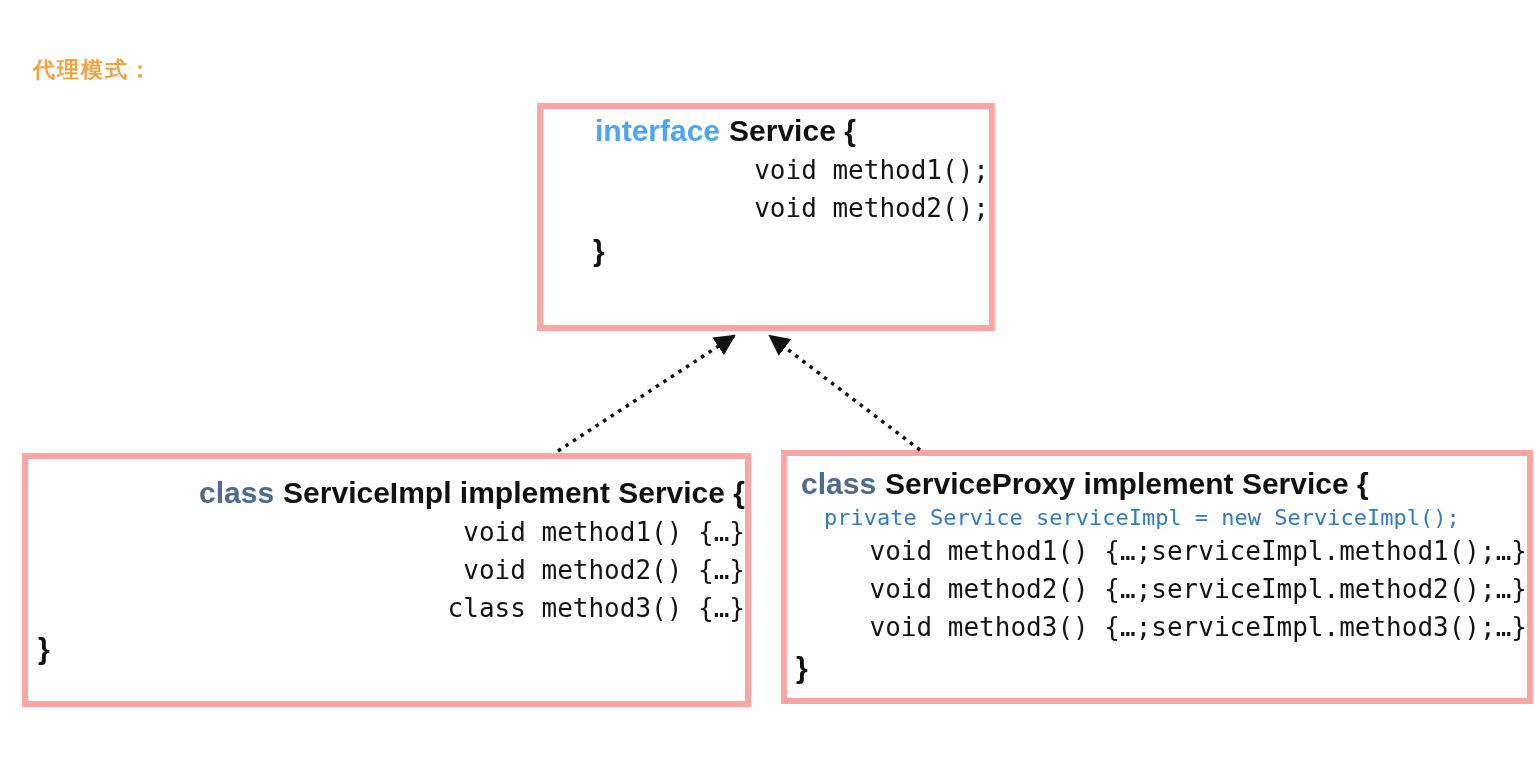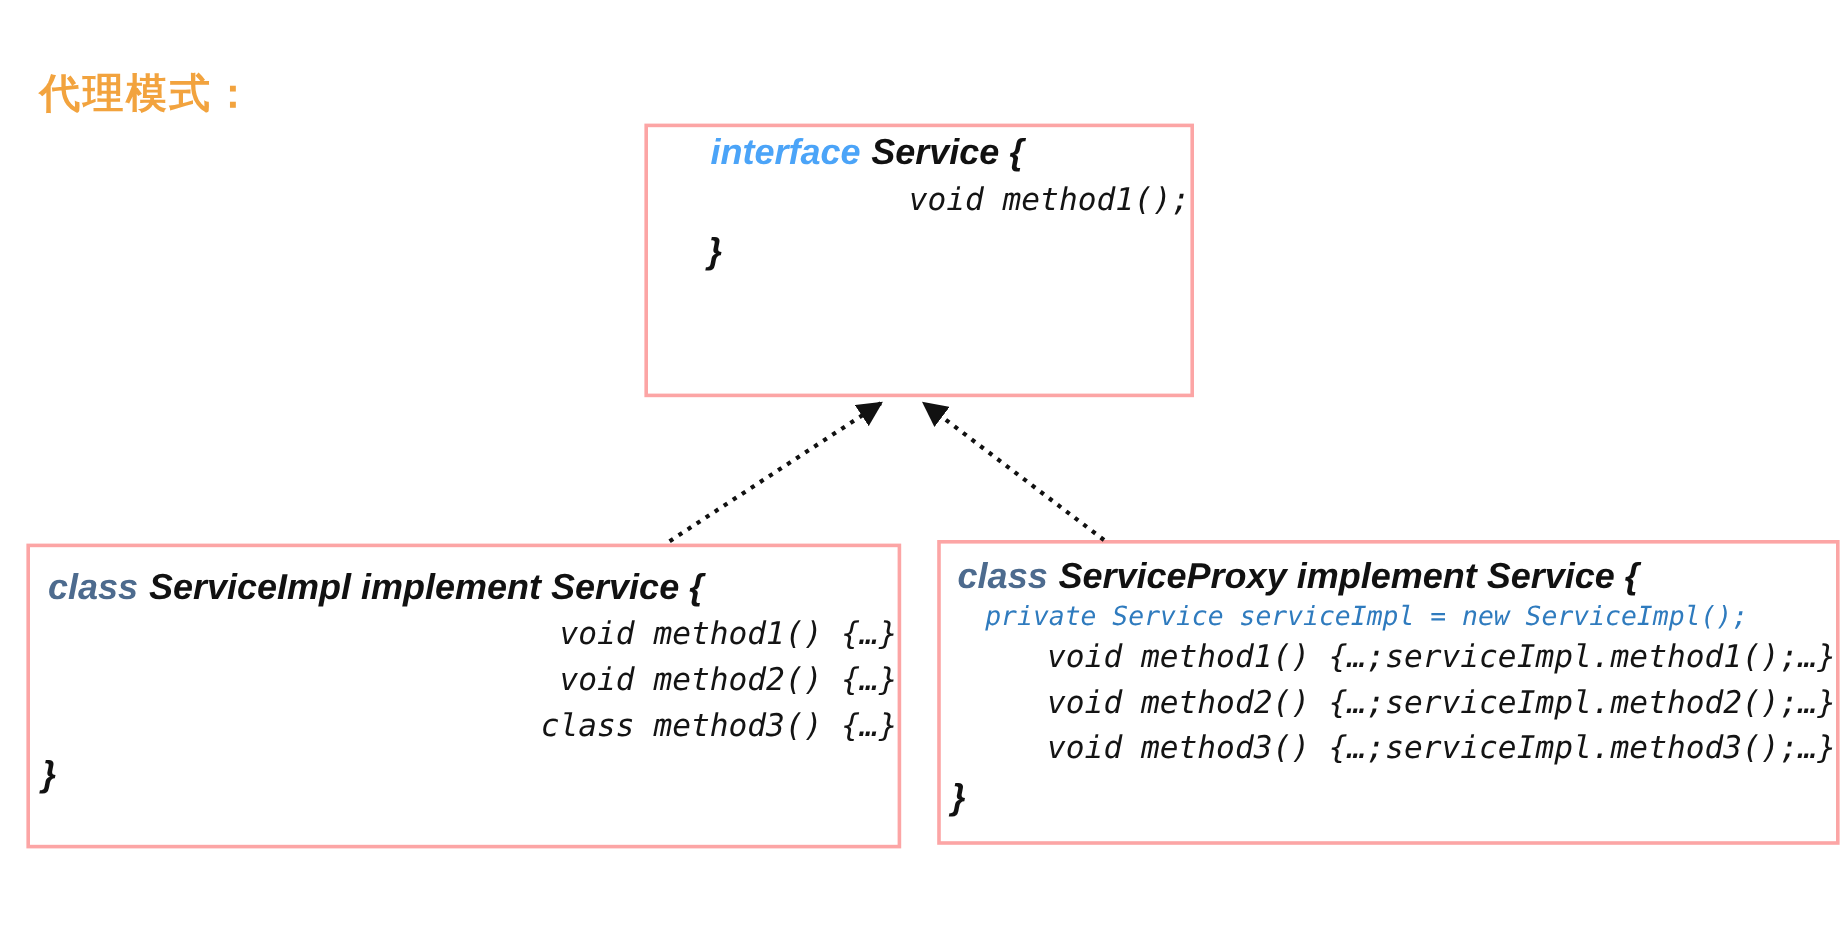--- a/index.html
+++ b/index.html
@@ -7,31 +7,30 @@
   body {
     width: 1540px; height: 778px;
     position: relative;
     overflow: hidden;
     font-family: "Liberation Sans", sans-serif;
     color: #111111;
   }
   .page-title {
     position: absolute;
     left: 33px; top: 55px;
-    font-size: 34px;
+    font-size: 22px;
     font-weight: bold;
     color: #F2A33E;
     letter-spacing: 2px;
     font-family: "Liberation Sans", sans-serif;
   }
   .box {
     position: absolute;
     background: #ffffff;
-    border: 3px solid #fca5a5;
-    font-style: italic;
+    border: 6px solid #fca5a5;
   }
   .heading {
     font-size: 30px;
     font-weight: bold;
     line-height: 40px;
     white-space: nowrap;
     font-family: "Liberation Sans", sans-serif;
   }
   .heading .kw { margin-right: 0.30em; }
   .kw-interface { color: #4BA4F8; }
@@ -59,21 +58,21 @@
   }
 
   
   #interface-box { left: 537px; top: 103px; width: 458px; height: 228px; padding-top: 2px; }
   #interface-box .heading   { margin-left: 52px; }
   #interface-box .code-line { margin-left: 95px; }
   #interface-box .closing   { margin-left: 50px; margin-top: 2px; }
 
   
   #impl-box { left: 22px; top: 453px; width: 729px; height: 254px; padding-top: 14px; }
-  #impl-box .heading   { margin-left: 15px; }
+  #impl-box .heading   { margin-left: 15px; text-align: right; }
   #impl-box .code-line { margin-left: 24px; }
   #impl-box .closing   { margin-left: 10px; }
 
   
   #proxy-box { left: 781px; top: 450px; width: 752px; height: 254px; padding-top: 8px; }
   #proxy-box .heading    { margin-left: 14px; }
   #proxy-box .field-line { margin-left: 37px; }
   #proxy-box .code-line  { margin-left: 35px; }
   #proxy-box .closing    { margin-left: 9px; }
 
@@ -104,20 +103,21 @@
   </defs>
   <line class="arrow-line" x1="558" y1="451" x2="734" y2="336" marker-end="url(#arrowhead)"></line>
   <line class="arrow-line" x1="920" y1="450" x2="770" y2="336" marker-end="url(#arrowhead)"></line>
 </svg>
 
 <div class="box" id="interface-box">
   <div class="heading">
     <span class="kw kw-interface">interface</span><span>Service {</span>
   </div>
   <div class="code-line">void method1();</div>
+  <div class="code-line">void method2();</div>
   <div class="closing">}</div>
 </div>
 
 <div class="box" id="impl-box">
   <div class="heading">
     <span class="kw kw-class">class</span><span>ServiceImpl implement Service {</span>
   </div>
   <div class="code-line">void method1() {…}</div>
   <div class="code-line">void method2() {…}</div>
   <div class="code-line">class method3() {…}</div>

